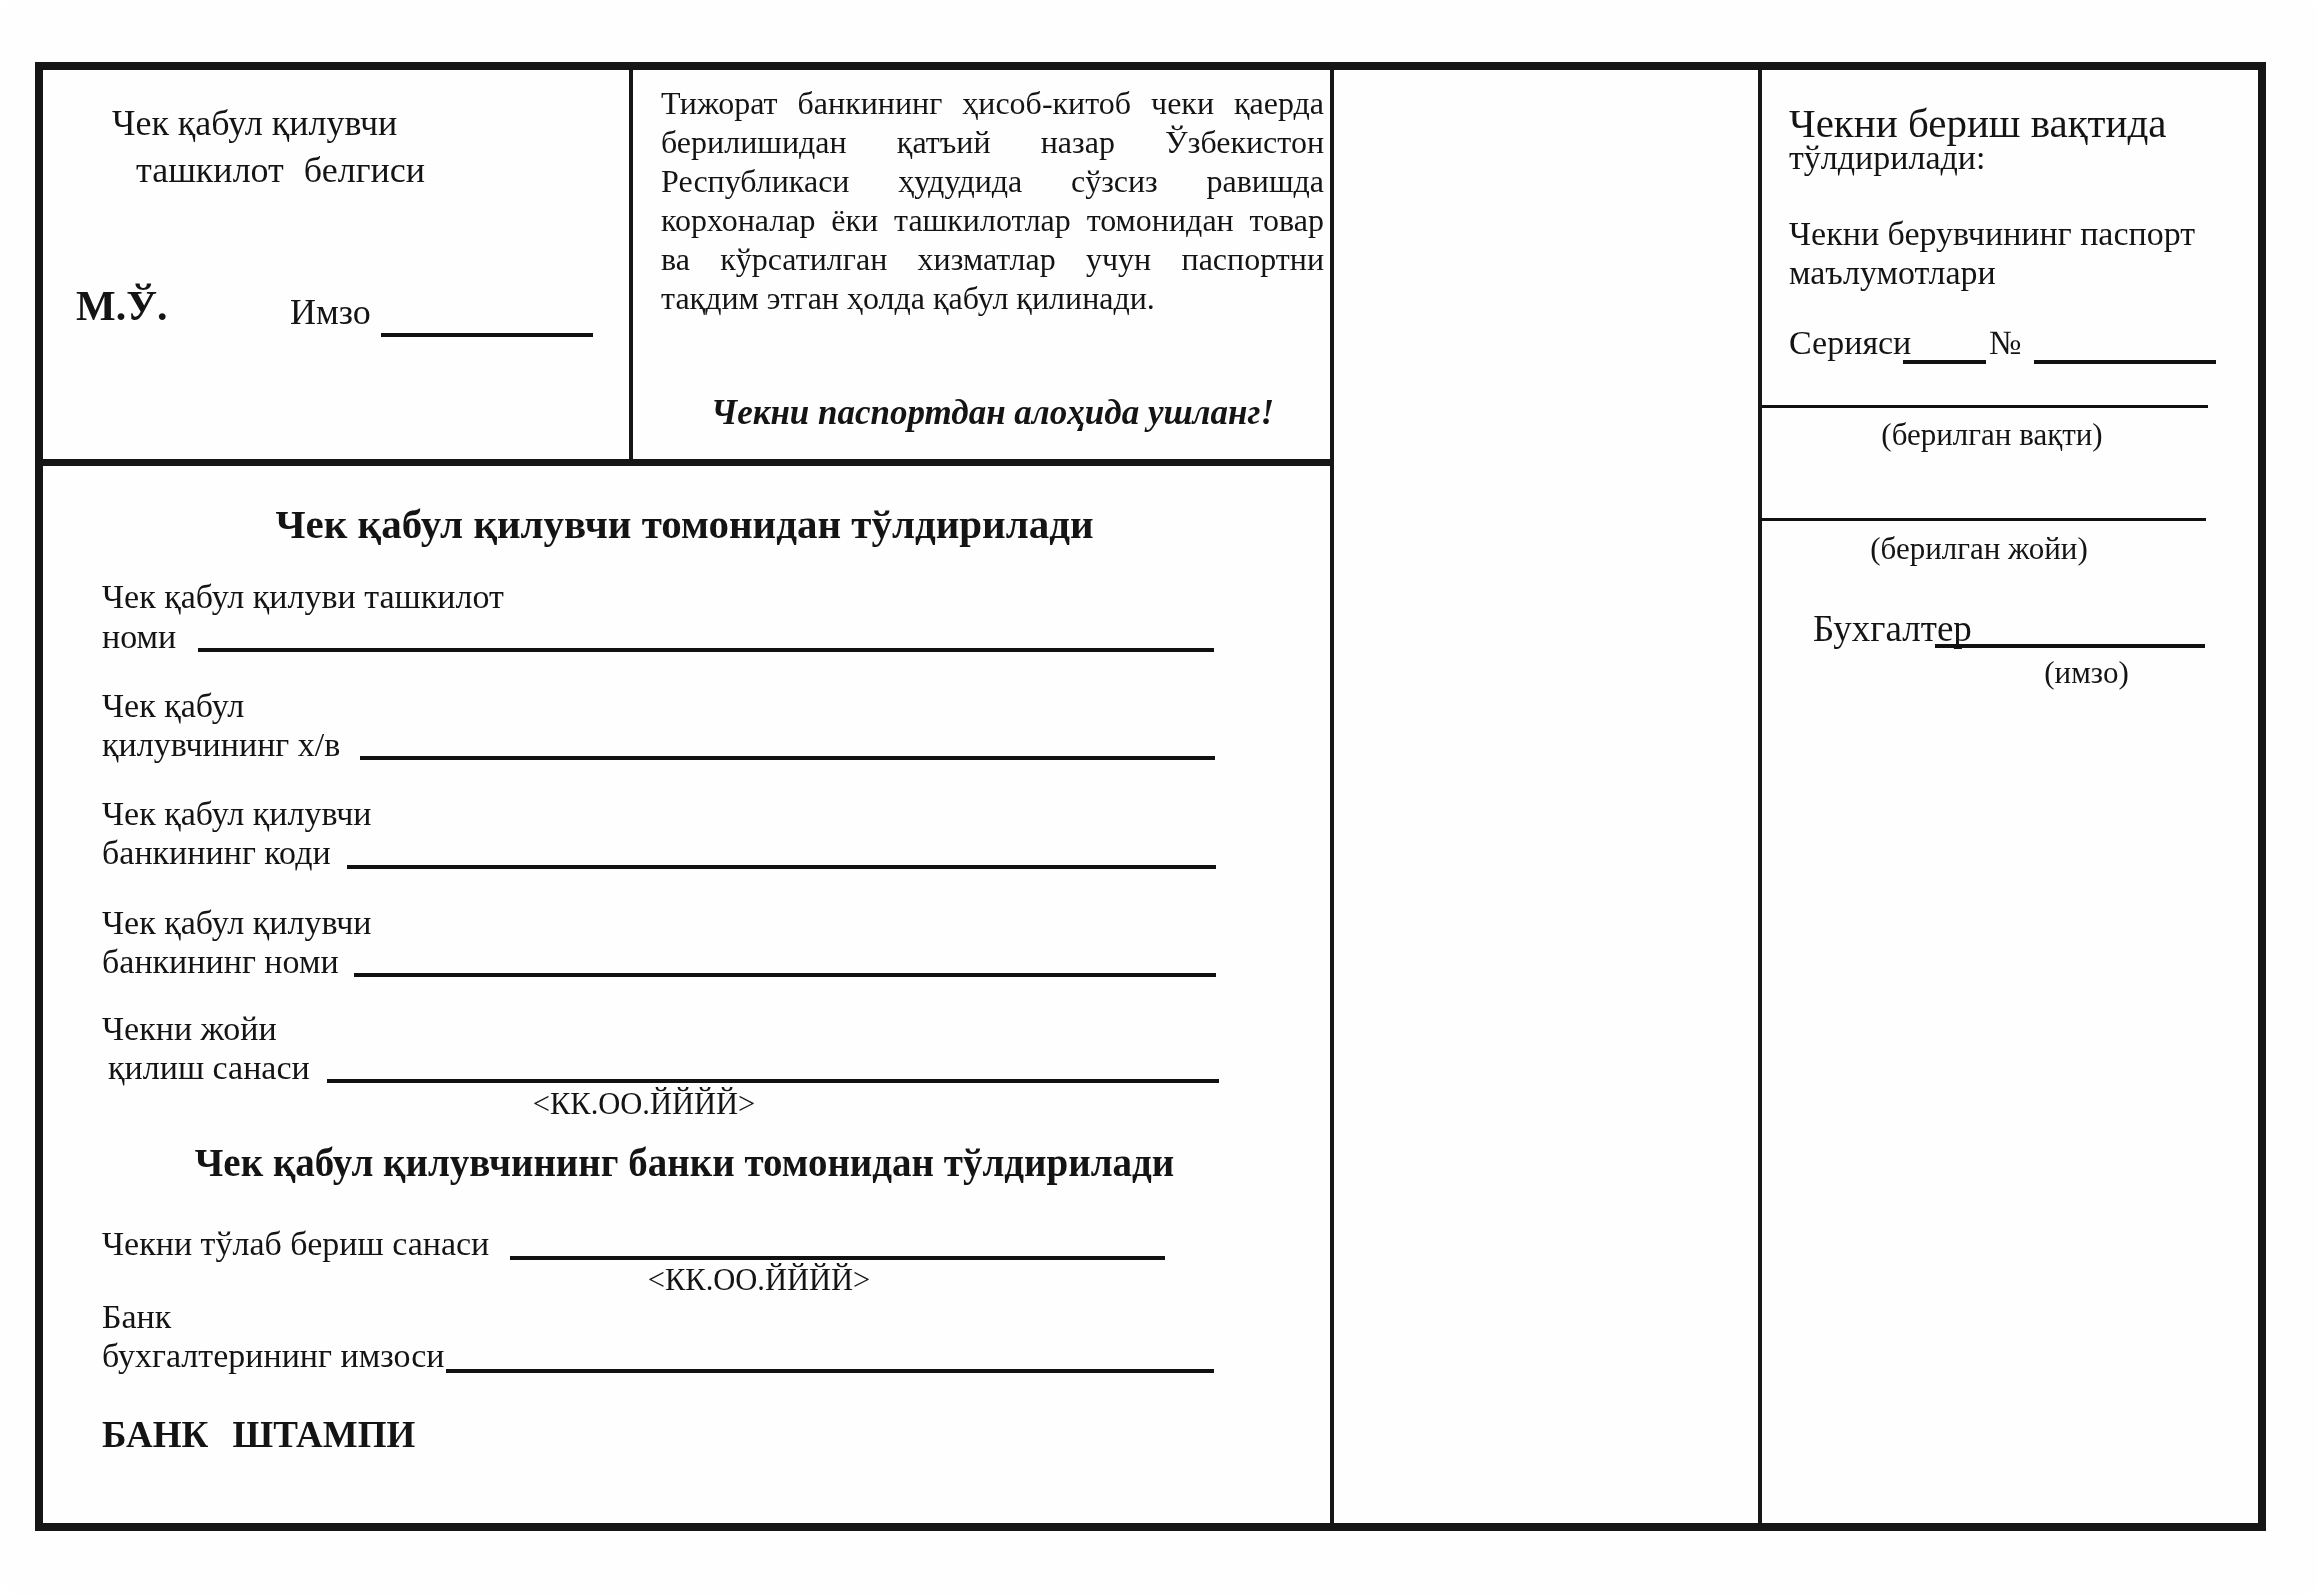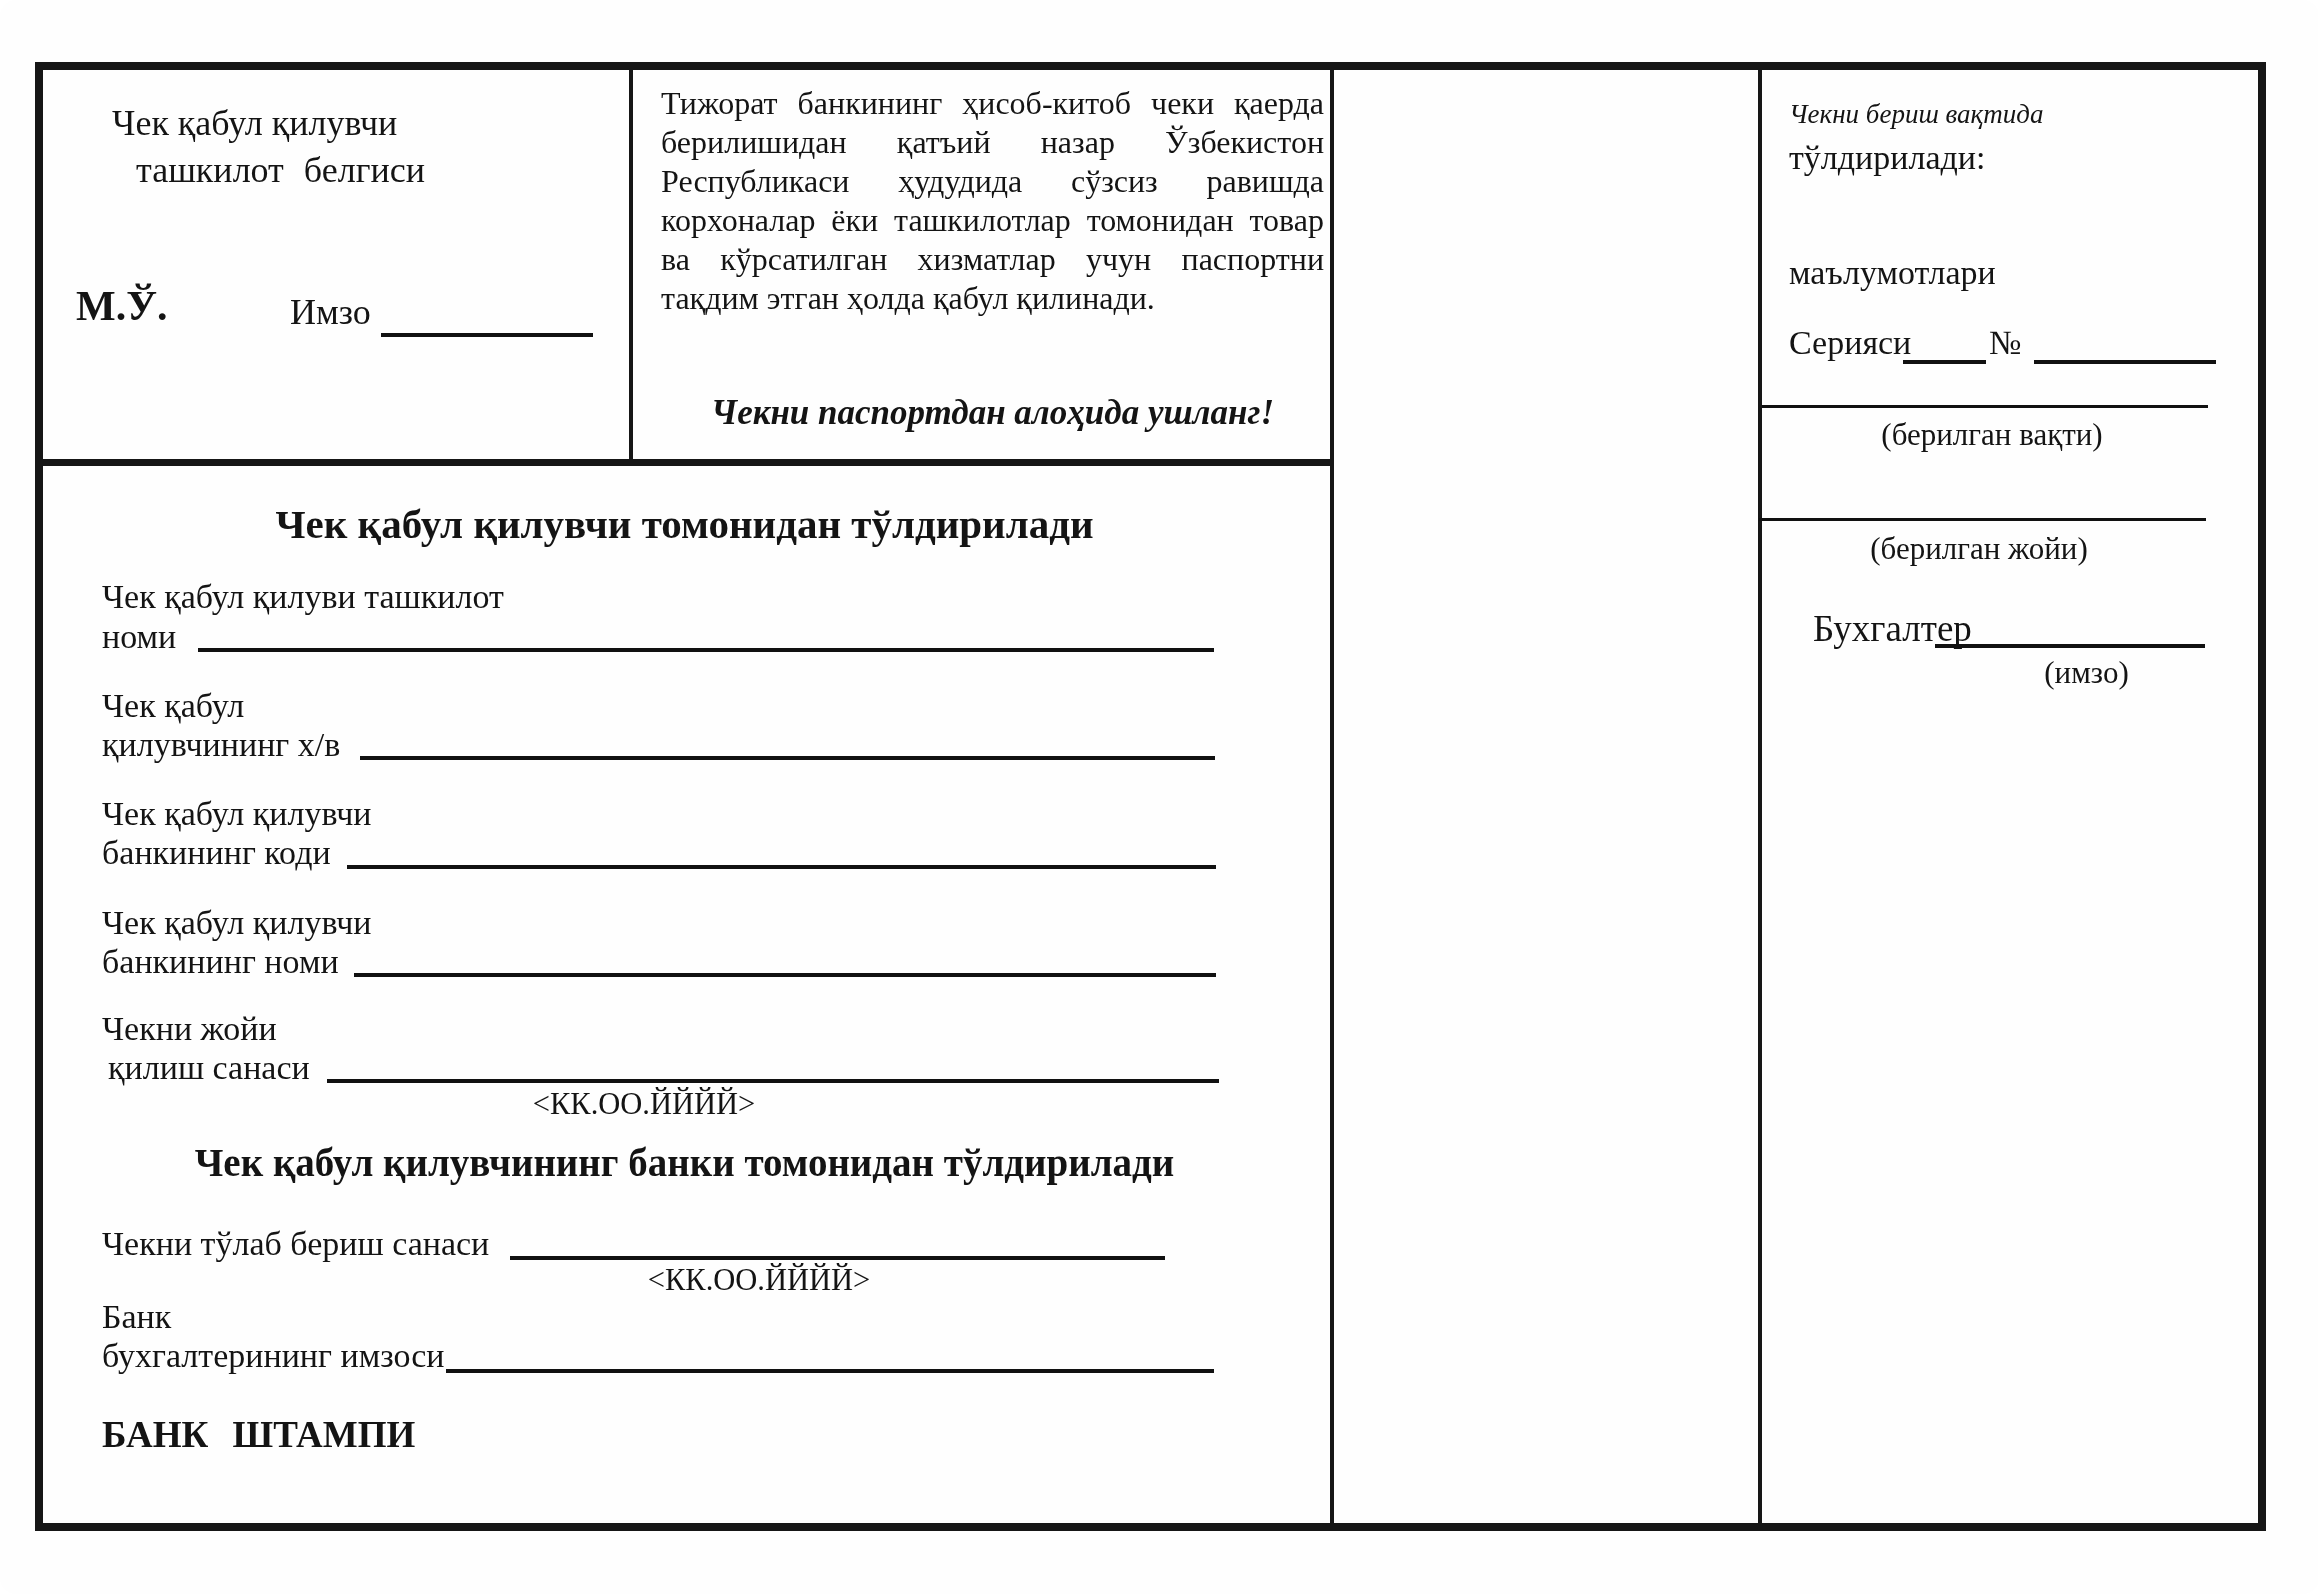--- a/index.html
+++ b/index.html
@@ -76,23 +76,24 @@
   <div class="t" style="left:102px;top:1224px;font-size:34px;">Чекни тўлаб бериш санаси</div>
   <div class="fl" style="left:510px;top:1256px;width:655px;"></div>
   <div class="t center" style="left:522px;top:1263px;width:474px;font-size:30.5px;">&lt;КК.ОО.ЙЙЙЙ&gt;</div>
 
   <div class="t" style="left:102px;top:1297px;font-size:34px;">Банк</div>
   <div class="t" style="left:102px;top:1336px;font-size:34px;">бухгалтерининг имзоси</div>
   <div class="fl" style="left:446px;top:1369px;width:768px;"></div>
 
   <div class="t bold" style="left:102px;top:1413px;font-size:37px;word-spacing:15px;">БАНК ШТАМПИ</div>
 
-  <div class="t" style="left:1789px;top:99px;font-size:27px;font-style:italic;">Чекни бериш вақтида</div>
+  <div class="t" style="left:1789px;top:99px;font-size:41px;">Чекни бериш вақтида</div>
   <div class="t" style="left:1789px;top:138px;font-size:34px;">тўлдирилади:</div>
 
+  <div class="t" style="left:1789px;top:214px;font-size:34px;">Чекни берувчининг паспорт</div>
   <div class="t" style="left:1789px;top:253px;font-size:34px;">маълумотлари</div>
 
   <div class="t" style="left:1789px;top:323px;font-size:34px;">Серияси</div>
   <div class="fl" style="left:1903px;top:360px;width:83px;"></div>
   <div class="t" style="left:1989px;top:323px;font-size:34px;">№</div>
   <div class="fl" style="left:2034px;top:360px;width:182px;"></div>
 
   <div class="rule" style="left:1762px;top:405px;width:446px;"></div>
   <div class="t center" style="left:1775px;top:417px;width:434px;font-size:31px;">(берилган вақти)</div>
 

